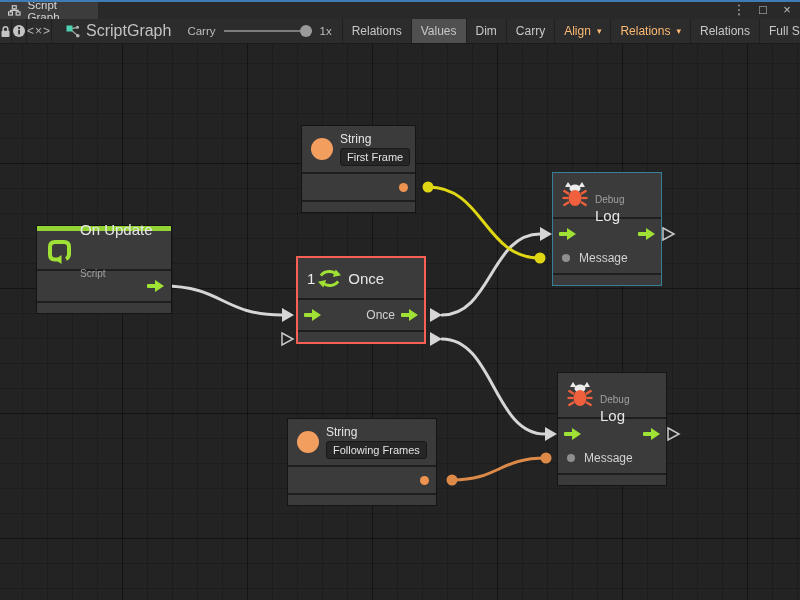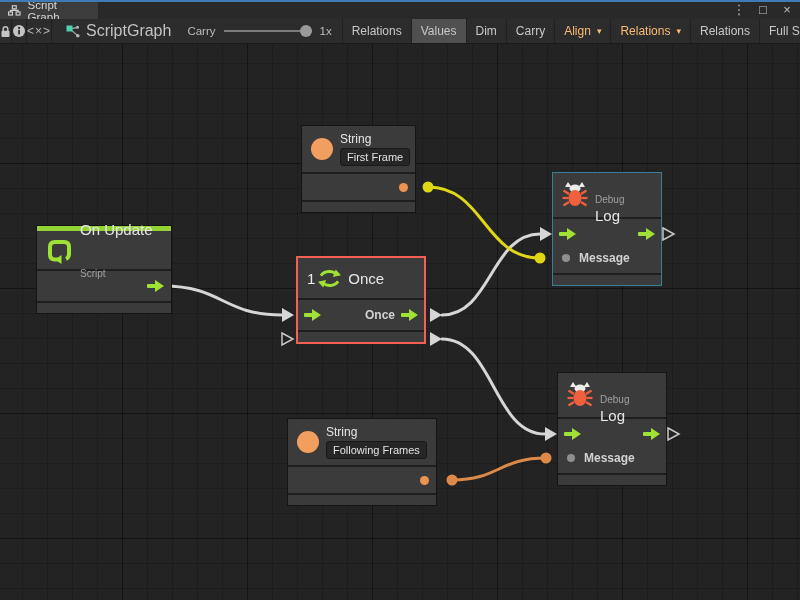--- a/index.html
+++ b/index.html
@@ -74,21 +74,21 @@
   .sec:last-child { margin-bottom:0; }
   .header { display:flex; align-items:center; gap:7px; padding:0 9px; }
   .hcol { display:flex; flex-direction:column; justify-content:center; gap:2px; }
   .ntitle { font-size:15px; color:#e6e6e6; }
   .nsub { font-size:10px; color:#a0a0a0;margin-top:28px; }
   .footer { height:10px; }
 
   .topbar { height:5px; background:#93d335; margin-bottom:0; }
 
   .brow { display:flex; align-items:center; justify-content:flex-end; padding:0 7px; }
-  .ports { padding:4px 6px;font-weight:bold; }
+  .ports { padding:4px 6px; }
   .prow { height:22px; display:flex; justify-content:space-between; align-items:center; }
   .prow + .prow { margin-top:2px; }
   .pleft, .pright { display:flex; align-items:center; gap:6px; }
   .plabel { font-size:12px; color:#d2d2d2; }
 
   .parrow { width:17px; height:12px; fill:#9fe134; display:block; }
   .circle-icon { width:22px; height:22px; border-radius:50%; background:#f29e5f; flex:0 0 auto; }
   .dot { width:9px; height:9px; border-radius:50%; }
   .dot.orange { background:#ef9350; }
   .gdot { width:8px; height:8px; border-radius:50%; background:#8f8f8f; margin:0 3px; }

